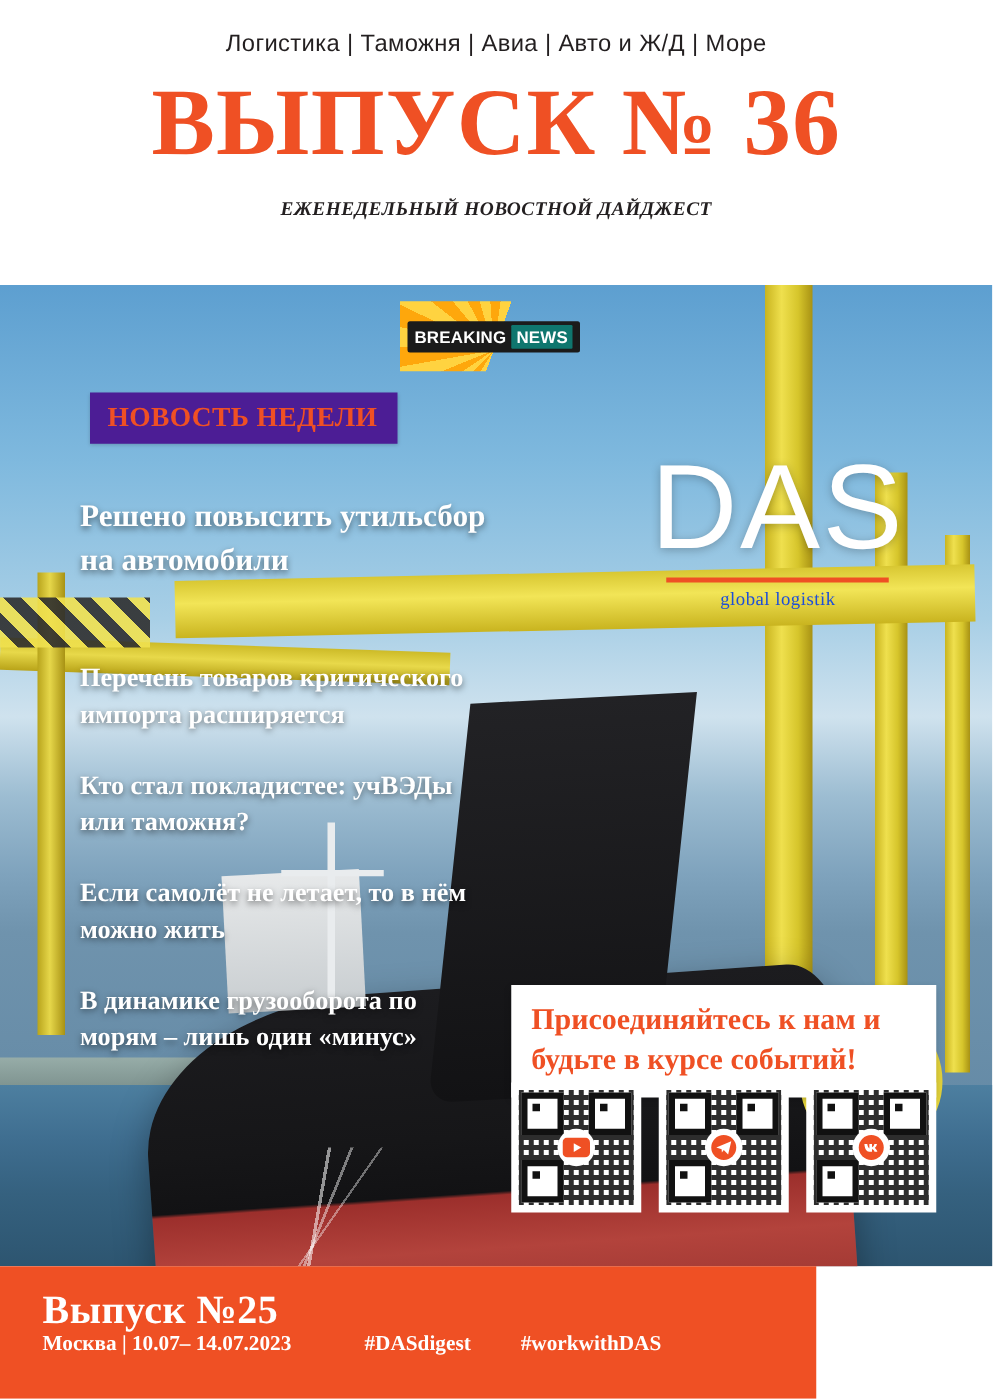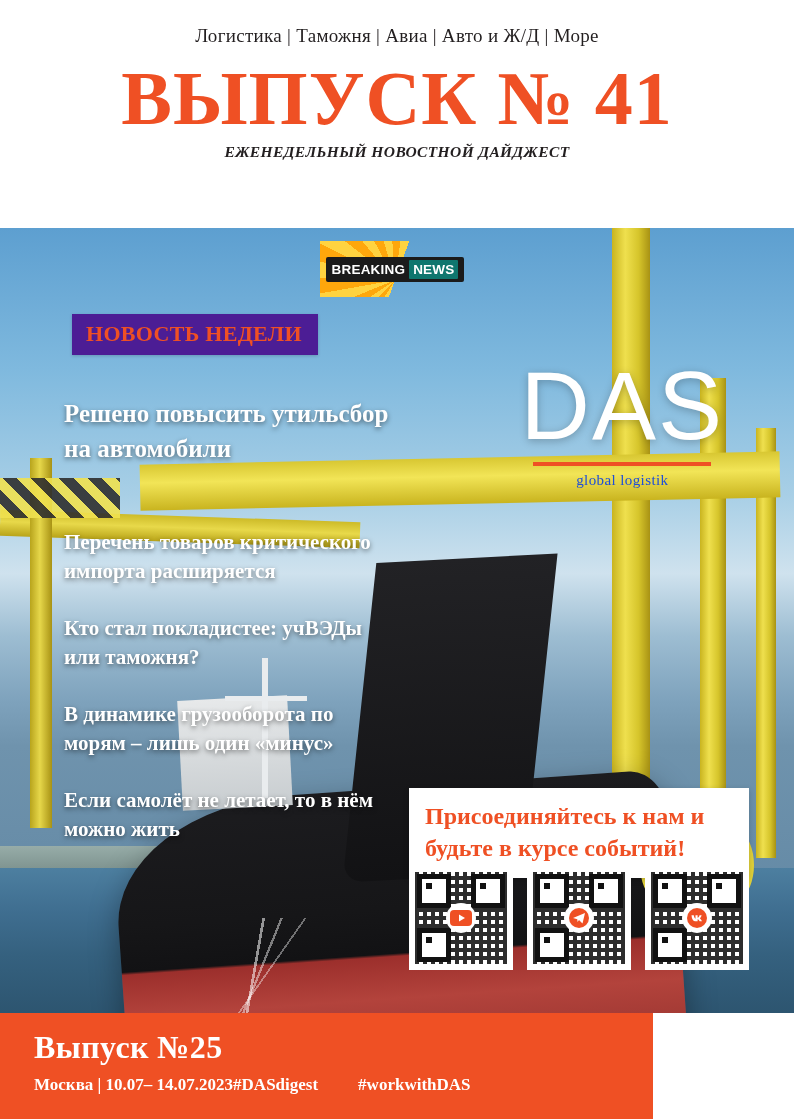--- a/index.html
+++ b/index.html
@@ -25,37 +25,37 @@
 
   
   .header {
     height: 228px;
     position: relative;
     text-align: center;
     background: #ffffff;
   }
   .rubrics {
     padding-top: 25px;
-    font-family: Liberation Serif, serif;
+    font-family: Liberation Sans, sans-serif;
     font-size: 19px;
     color: #231f20;
     letter-spacing: 0.3px;
     font-weight: 400;
   }
   .issue-title {
     margin-top: 10px;
     font-family: "Liberation Serif", serif;
     font-weight: bold;
     font-size: 76px;
     line-height: 82px;
     color: #ef5024;
     letter-spacing: 1px;
   }
   .subtitle {
-    margin-top: 4px;
+    margin-top: 20px;
     font-family: "Liberation Serif", serif;
     font-style: italic;
     font-weight: bold;
     font-size: 15.5px;
     letter-spacing: 0.4px;
     color: #231f20;
   }
 
   
   .cover {
@@ -393,24 +393,23 @@
     padding: 16px 34px 0 34px;
   }
   .footer-issue {
     font-family: "Liberation Serif", serif;
     font-weight: bold;
     font-size: 32px;
     line-height: 36px;
     letter-spacing: .4px;
   }
   .footer-bottom {
-    margin-top: 10px;
     display: flex;
     align-items: baseline;
-    justify-content: flex-start;
+    justify-content: space-between;
   }
   .footer-place {
     font-family: "Liberation Serif", serif;
     font-weight: bold;
     font-size: 17px;
   }
   .footer-tags {
     display: flex;
     gap: 40px;
     font-family: "Liberation Serif", serif;
@@ -419,21 +418,21 @@
     padding-right: 90px;
   }
 </style>
 </head>
 <body>
 
 <div class="page">
 
   <div class="header">
     <div class="rubrics">Логистика | Таможня |  Авиа  |  Авто и Ж/Д | Море</div>
-    <div class="issue-title">ВЫПУСК № 41</div>
+    <div class="issue-title">ВЫПУСК № 36</div>
     <div class="subtitle">ЕЖЕНЕДЕЛЬНЫЙ НОВОСТНОЙ ДАЙДЖЕСТ</div>
   </div>
 
   <div class="cover">
     <div class="cover-photo">
       <div class="shore"></div>
       <div class="crane-col crane1"></div>
       <div class="crane-col crane2"></div>
       <div class="crane-col crane3"></div>
       <div class="crane-beam"></div>
@@ -463,22 +462,22 @@
     <div class="das-logo">
       <div class="das-word">DAS</div>
       <div class="das-rule"></div>
       <div class="das-sub">global logistik</div>
     </div>
 
     <div class="headlines">
       <div class="headline lead">Решено повысить утильсбор на автомобили</div>
       <div class="headline small">Перечень товаров критического импорта расширяется</div>
       <div class="headline small">Кто стал покладистее: учВЭДы или таможня?</div>
+      <div class="headline small">Если самолёт не летает, то в нём можно жить</div>
       <div class="headline small">В динамике грузооборота по морям – лишь один «минус»</div>
-      <div class="headline small">Если самолёт не летает, то в нём можно жить</div>
     </div>
 
     <div class="cta">Присоединяйтесь к нам и будьте в курсе событий!</div>
 
     <div class="qr-row">
       <div class="qr">
         <div class="qr-pattern"></div>
         <div class="qr-eye tl"></div>
         <div class="qr-eye tr"></div>
         <div class="qr-eye bl"></div>

